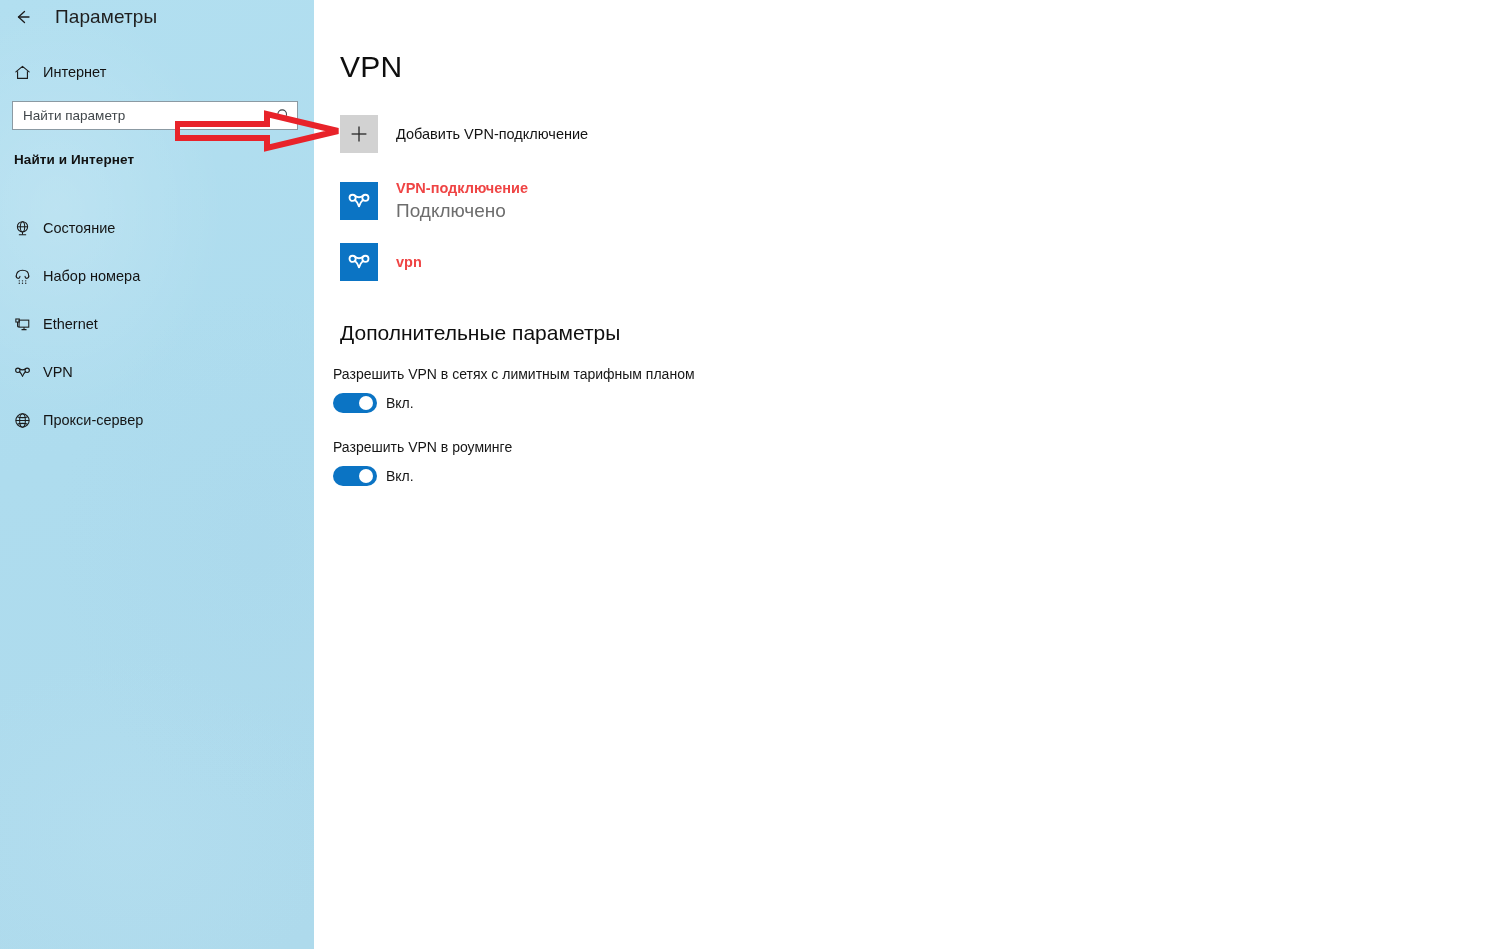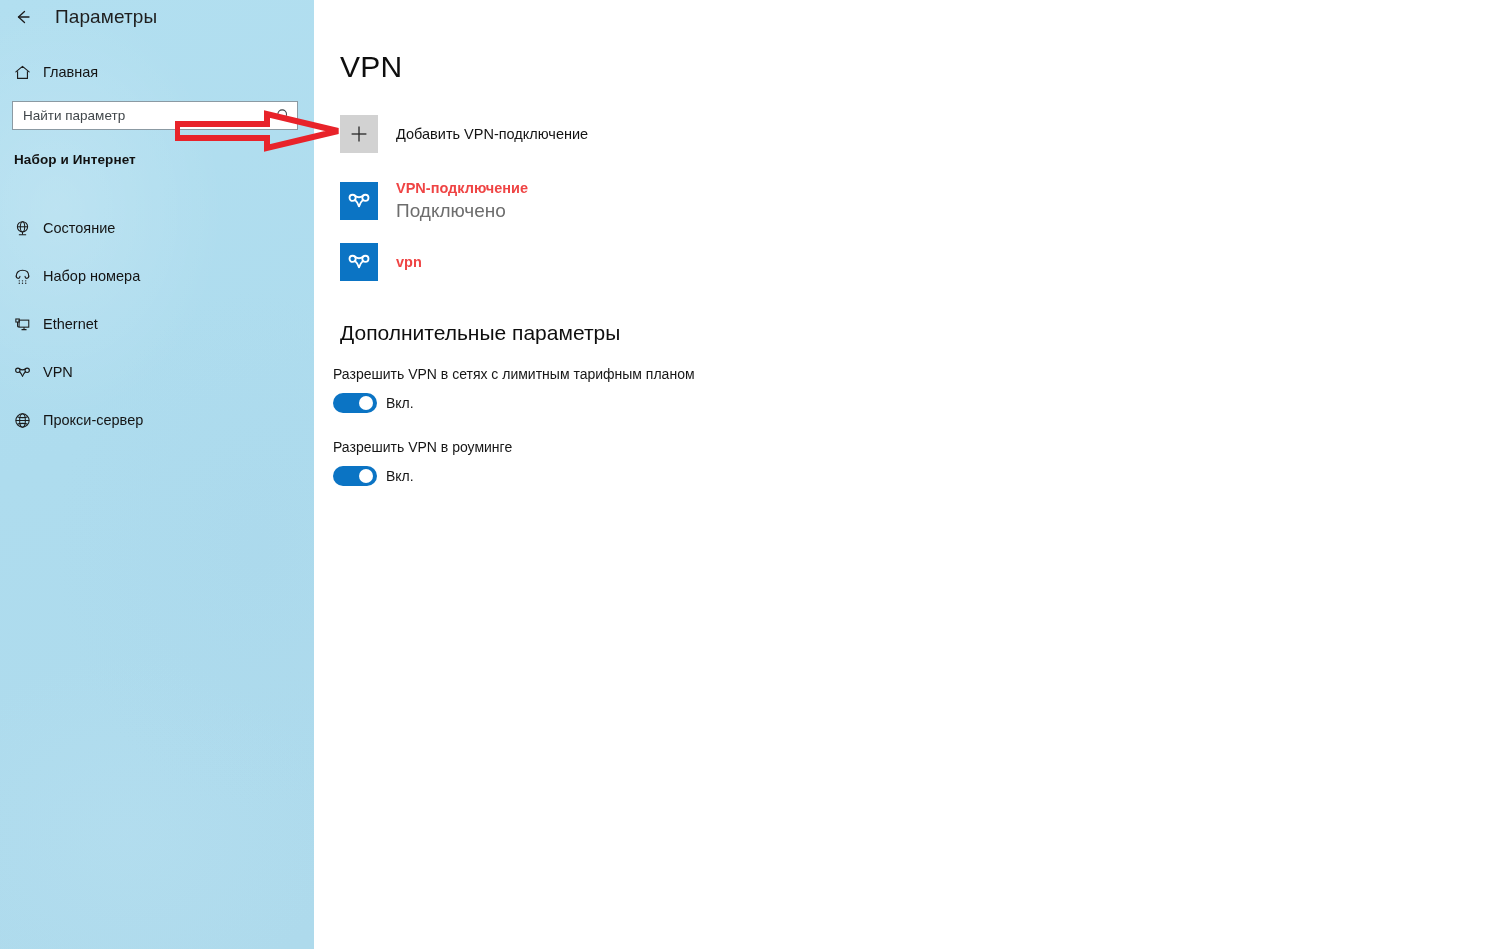--- a/index.html
+++ b/index.html
@@ -314,34 +314,34 @@
       <div class="win-title">Параметры</div>
     </div>
 
     <div class="home-row">
       <span class="home-icon">
         <svg width="19" height="19" viewBox="0 0 20 20" aria-hidden="true">
           <path d="M3 9.3 L10 3.6 L17 9.3" fill="none" stroke="currentColor" stroke-width="1.2" stroke-linecap="round" stroke-linejoin="round"></path>
           <path d="M4.8 8.6 L4.8 16.2 L15.2 16.2 L15.2 8.6" fill="none" stroke="currentColor" stroke-width="1.2" stroke-linejoin="round"></path>
         </svg>
       </span>
-      <span class="home-label">Главная</span>
+      <span class="home-label">Интернет</span>
     </div>
 
     <div class="search-box">
       <input class="search-input" type="text" value="" placeholder="Найти параметр" style="">
       <span class="search-icon">
         <svg width="15" height="15" viewBox="0 0 16 16" aria-hidden="true">
           <circle cx="6.6" cy="6.6" r="4.6" fill="none" stroke="currentColor" stroke-width="1.1"></circle>
           <line x1="10.1" y1="10.1" x2="14.4" y2="14.4" stroke="currentColor" stroke-width="1.1" stroke-linecap="round"></line>
         </svg>
       </span>
     </div>
 
-    <div class="section-label">Набор и Интернет</div>
+    <div class="section-label">Найти и Интернет</div>
 
     <div class="nav">
 
       <div class="nav-item">
         <span class="nav-icon">
           <svg width="19" height="19" viewBox="0 0 20 20" aria-hidden="true">
             <circle cx="10" cy="8.2" r="5.4" fill="none" stroke="currentColor" stroke-width="1.1"></circle>
             <ellipse cx="10" cy="8.2" rx="2.3" ry="5.4" fill="none" stroke="currentColor" stroke-width="1.1"></ellipse>
             <line x1="4.6" y1="8.2" x2="15.4" y2="8.2" stroke="currentColor" stroke-width="1.1"></line>
             <line x1="10" y1="13.6" x2="10" y2="16.4" stroke="currentColor" stroke-width="1.1"></line>

